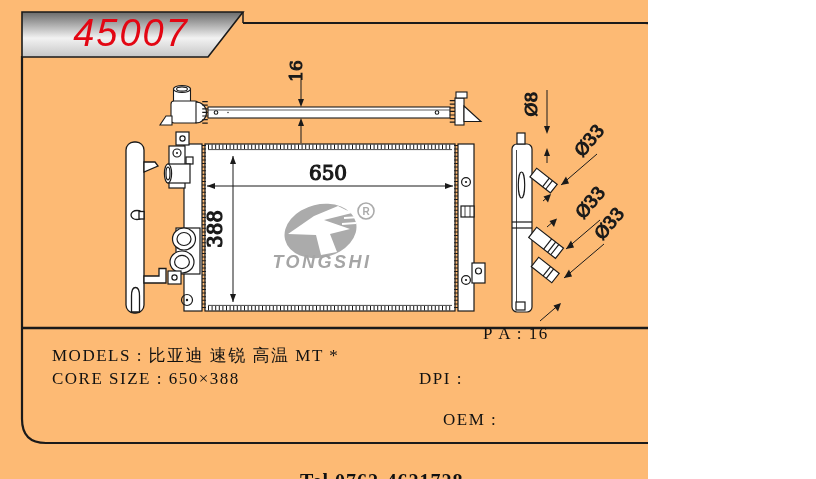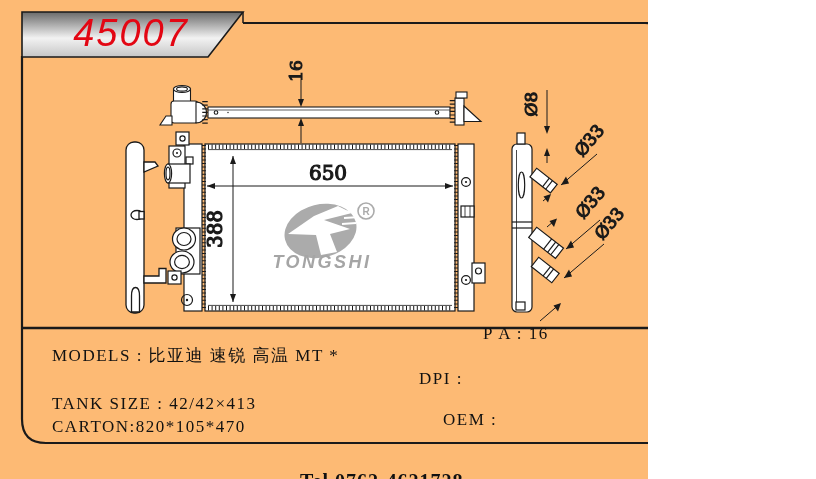--- a/index.html
+++ b/index.html
@@ -214,22 +214,21 @@
       <polygon points="564,278 572,276.5 569,269.5" stroke="none"></polygon>
       <line x1="540" y1="321" x2="558" y2="305.5" stroke-width="1"></line>
       <polygon points="561,303 553.5,305.5 558,311.5" stroke="none"></polygon>
       <text class="dim-text-sm" x="610" y="229" text-anchor="middle" transform="rotate(-50 610 224)">Ø33</text>
     </g>
   </g>
 </svg>
 
 
 <div class="spec-line" style="left:52px;top:344px;">MODELS : 比亚迪 速锐 高温 MT *</div>
-<div class="spec-line" style="left:52px;top:394px;">TANK SIZE : 42/42×413</div>
-<div class="spec-line" style="left:52px;top:417px;">CARTON:820*105*470</div>
+<div class="spec-line" style="left:52px;top:369px;">CORE SIZE : 650×388</div>
 
 <div class="spec-line" style="left:443px;top:324px;margin-left:40px;">P A : 16</div>
 <div class="spec-line" style="left:419px;top:369px;">DPI :</div>
 <div class="spec-line" style="left:443px;top:410px;">OEM :</div>
 
 
 <div class="phone">Tel 0762-4621728</div>
 
 </div>
 

